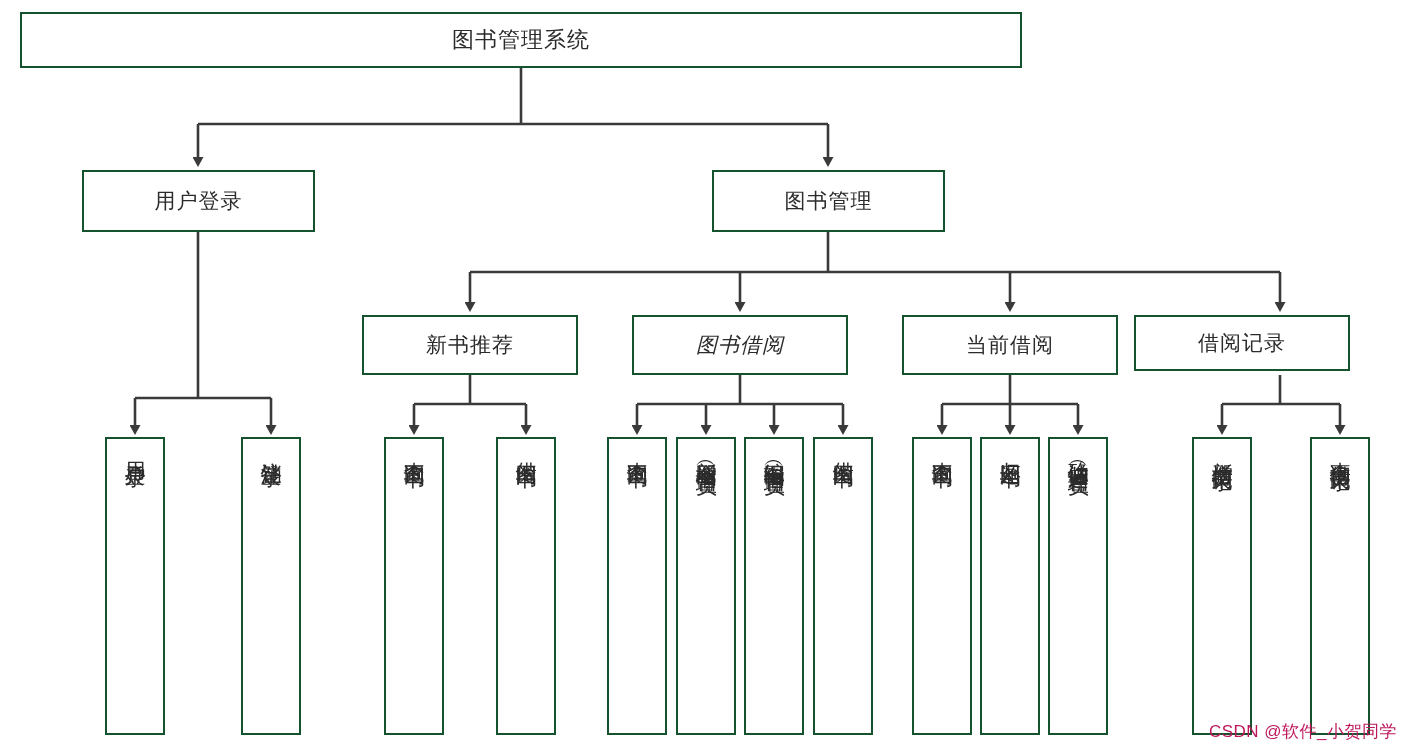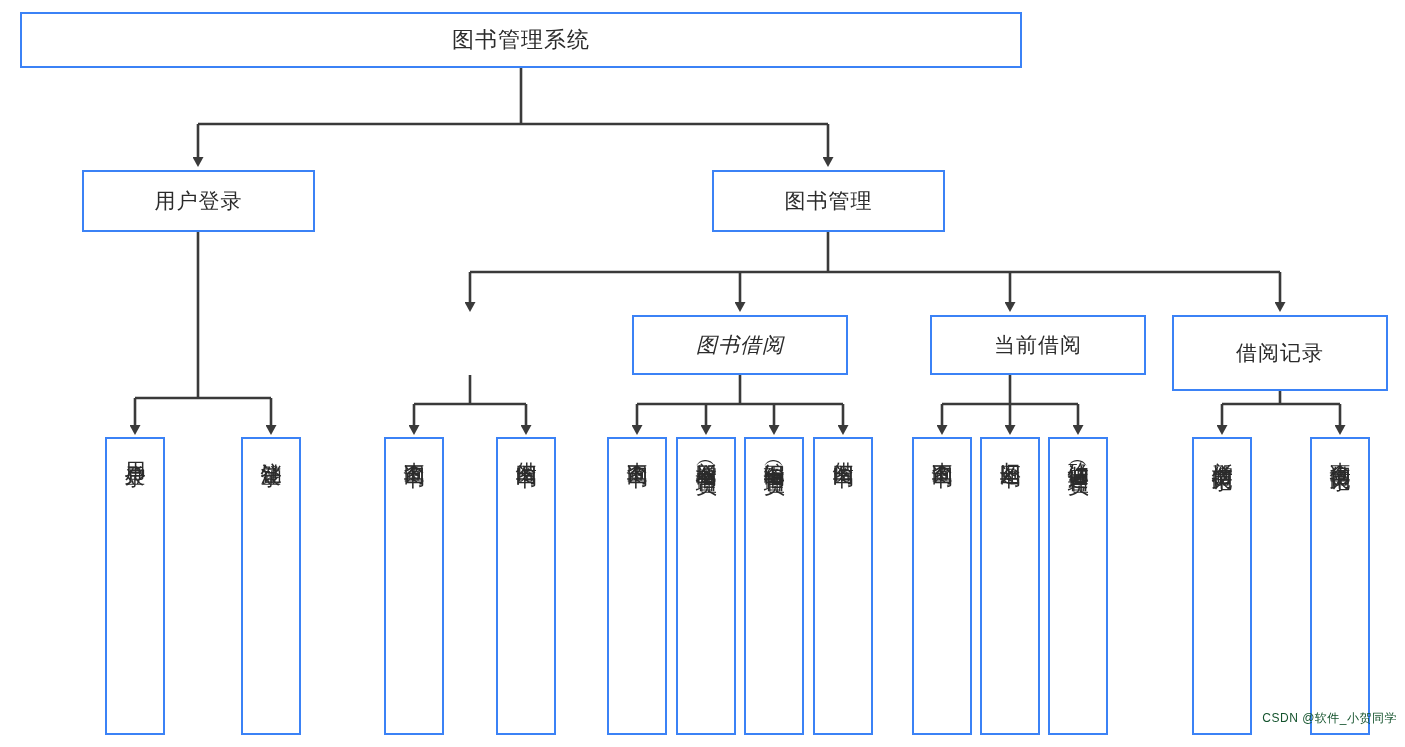--- a/index.html
+++ b/index.html
@@ -16,21 +16,21 @@
     overflow: hidden;
   }
   #edges {
     position: absolute;
     left: 0; top: 0;
     width: 1405px; height: 747px;
     pointer-events: none;
   }
   .node {
     position: absolute;
-    border: 2px solid #3b82f6;
+    border: 2px solid #14532d;
     background: #ffffff;
     display: flex;
     align-items: center;
     justify-content: center;
     color: #2b2b2b;
     z-index: 2;
   }
   .node.h {
     font-size: 21px;
     letter-spacing: 1px;
@@ -45,23 +45,23 @@
     writing-mode: vertical-rl;
     text-orientation: upright;
     line-height: 1.06;
     white-space: nowrap;
     letter-spacing: 2px;
   }
   .node.root { font-size: 22px; }
   .watermark {
     position: absolute;
     right: 8px;
-    bottom: 20px;
-    font-size: 12px;
-    color: #14532d;
+    bottom: 4px;
+    font-size: 17px;
+    color: #be185d;
     letter-spacing: 0.5px;
     z-index: 5;
     white-space: nowrap;
   }
 </style>
 </head>
 <body>
 
 <div id="canvas">
 
@@ -122,27 +122,30 @@
     <span>图书管理系统</span>
   </div>
 
   <div class="node h" style="left:82px; top:170px; width:233px; height:62px;">
     <span>用户登录</span>
   </div>
   <div class="node h" style="left:712px; top:170px; width:233px; height:62px;font-family:Liberation Serif, serif;">
     <span>图书管理</span>
   </div>
 
+  <div class="node h" style="left:362px; top:315px; width:216px; height:60px;">
+    <span>新书推荐</span>
+  </div>
   <div class="node h" style="left:632px; top:315px; width:216px; height:60px;font-style:italic;">
     <span>图书借阅</span>
   </div>
-  <div class="node h" style="left:902px; top:315px; width:216px; height:60px;margin-left:28px;">
+  <div class="node h" style="left:902px; top:315px; width:216px; height:60px;">
     <span>当前借阅</span>
   </div>
-  <div class="node h" style="left:1172px; top:315px; width:216px; height:76px;">
+  <div class="node h" style="left:1134px; top:315px; width:216px; height:56px;">
     <span>借阅记录</span>
   </div>
 
   <div class="node v" style="left:105px; top:437px; width:60px; height:298px; justify-content:center;">
     <span class="vtext">用户登录</span>
   </div>
   <div class="node v" style="left:241px; top:437px; width:60px; height:298px; justify-content:center;">
     <span class="vtext">注销登录</span>
   </div>
 

